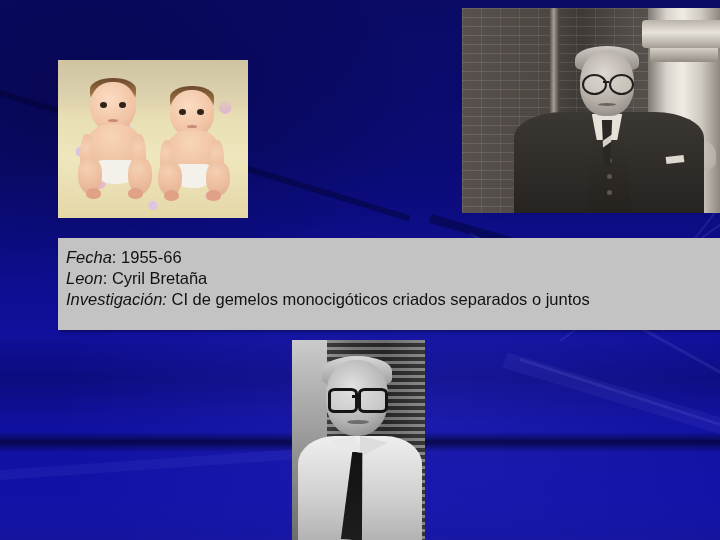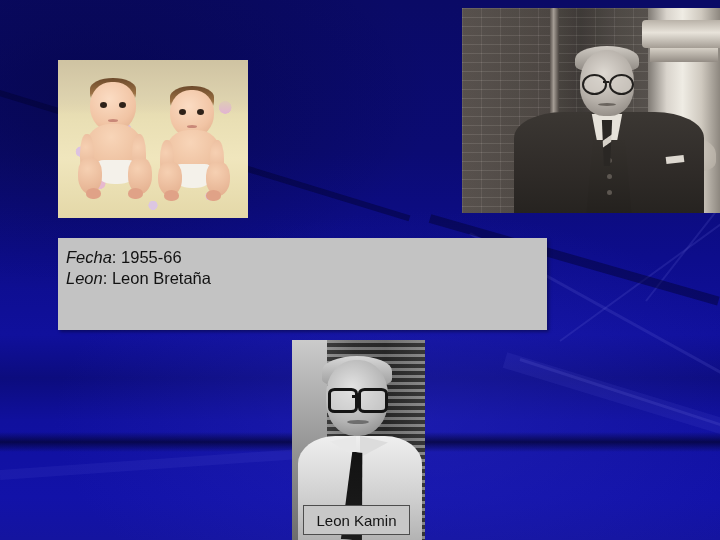--- a/index.html
+++ b/index.html
@@ -302,21 +302,21 @@
     position: absolute; left: 50px; top: 112px; width: 24px; height: 88px;
     background: linear-gradient(to bottom, #121212, #1d1d1d);
     clip-path: polygon(30% 0, 72% 0, 96% 100%, 8% 100%);
     transform: rotate(4deg);
   }
 
   
   #info-box {
     position: absolute;
     left: 58px; top: 238px;
-    width: 489px; height: 92px;
+    width: 663px; height: 92px;
     background: #c3c3c3;
     box-shadow: 2px 2px 3px rgba(0,0,0,0.35);
     padding: 9px 0 0 8px;
     box-sizing: border-box;
   }
   .info-line {
     font-size: 16.5px;
     color: #121212;
     line-height: 21px;
     white-space: nowrap;
@@ -416,35 +416,35 @@
     <div class="burt-glass r"></div>
     <div class="burt-bridge"></div>
     <div class="burt-mouth"></div>
   </div>
 
   <div id="info-box">
     <div class="info-line">
       <span class="info-label">Fecha</span><span>:</span><span> 1955-66</span>
     </div>
     <div class="info-line">
-      <span class="info-label">Leon</span><span>:</span><span> Leon Bretaña</span>
+      <span class="info-label">Leon</span><span>:</span><span> Cyril Bretaña</span>
+    </div>
+    <div class="info-line">
+      <span class="info-label">Investigación</span><span class="info-label">:</span><span> CI de gemelos monocigóticos criados separados o juntos</span>
     </div>
   </div>
 
   <div class="photo" id="photo-kamin">
     <div class="kamin-bg"></div>
     <div class="kamin-shirt"></div>
     <div class="kamin-collar-l"></div>
     <div class="kamin-collar-r"></div>
     <div class="kamin-tie"></div>
     <div class="kamin-hair"></div>
     <div class="kamin-head"></div>
     <div class="kamin-glass l"></div>
     <div class="kamin-glass r"></div>
     <div class="kamin-bridge"></div>
     <div class="kamin-mouth"></div>
   </div>
 
-  <div id="kamin-caption">
-    <span>Leon Kamin</span>
-  </div>
 
 </div>
 
 </body></html>

